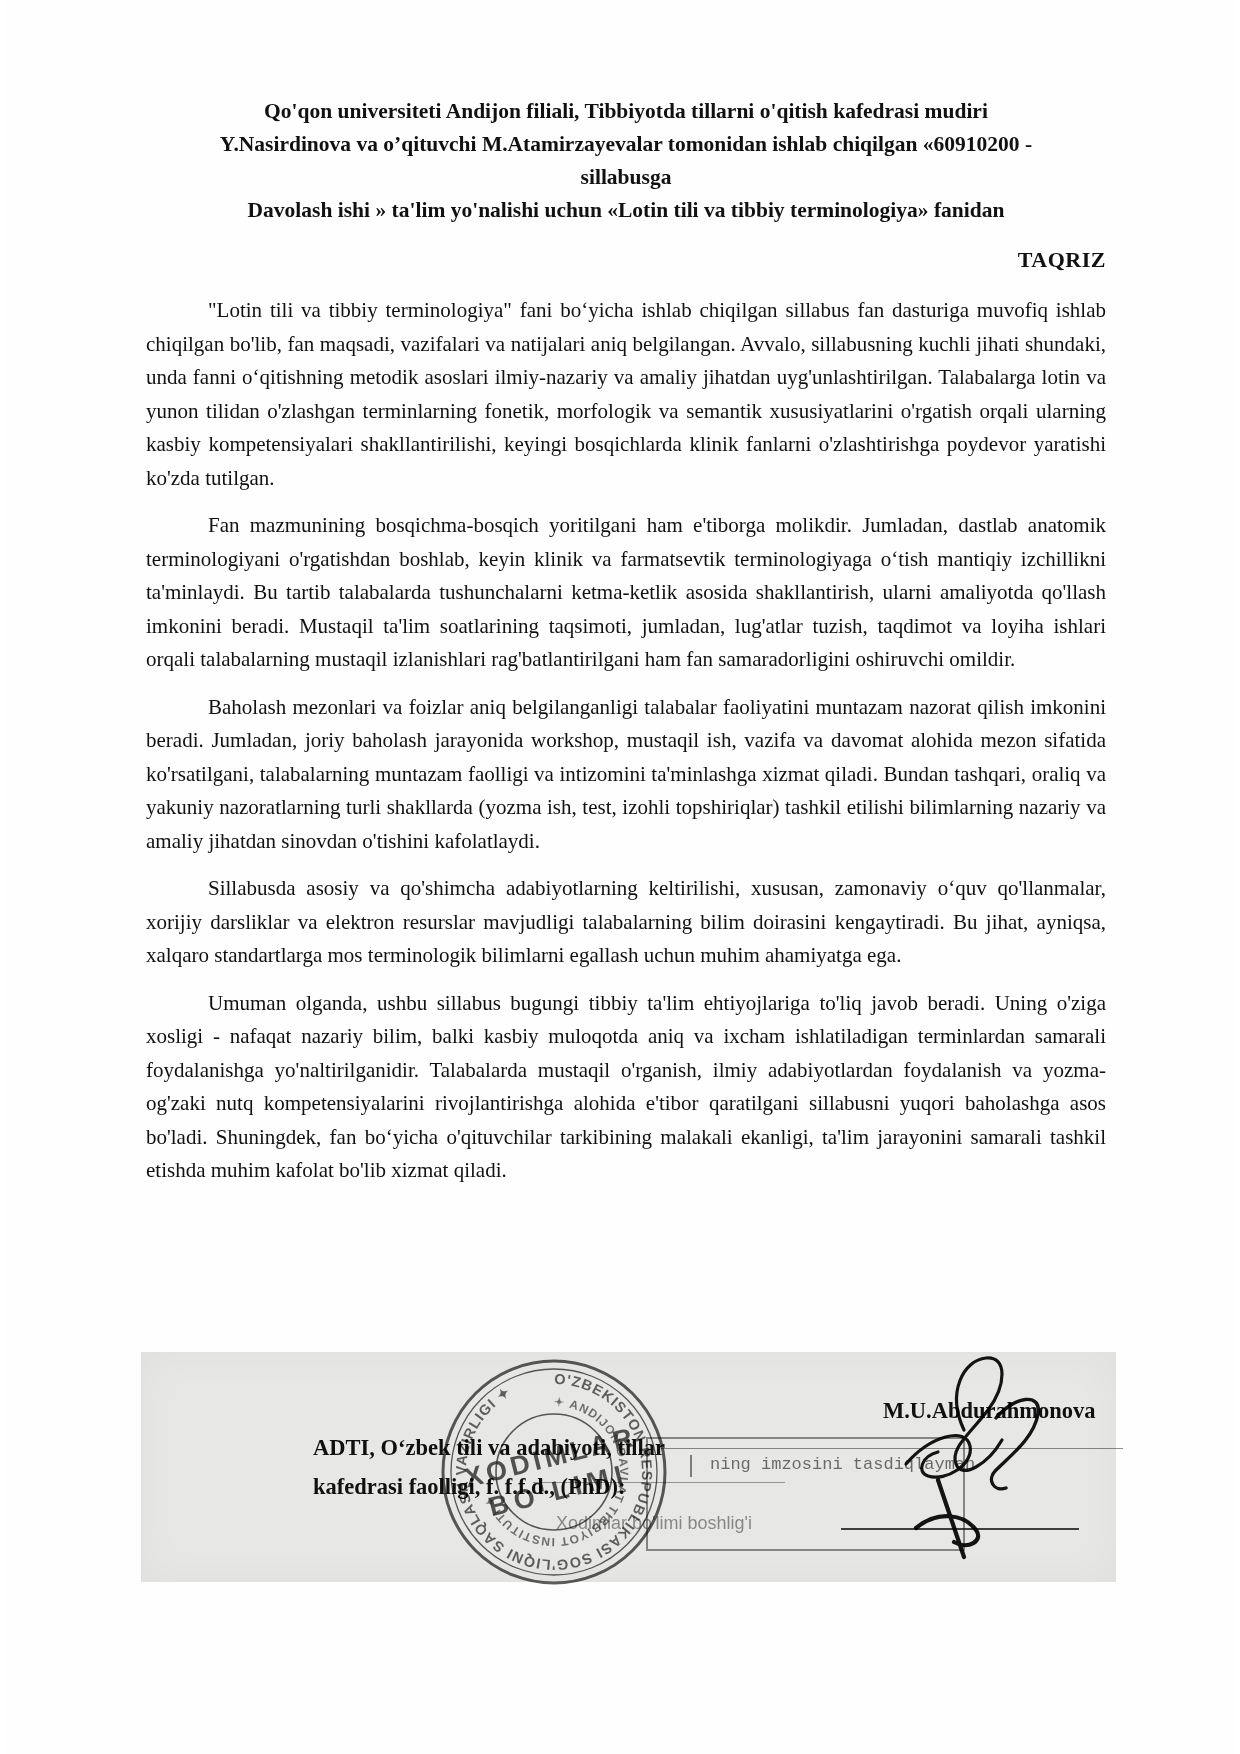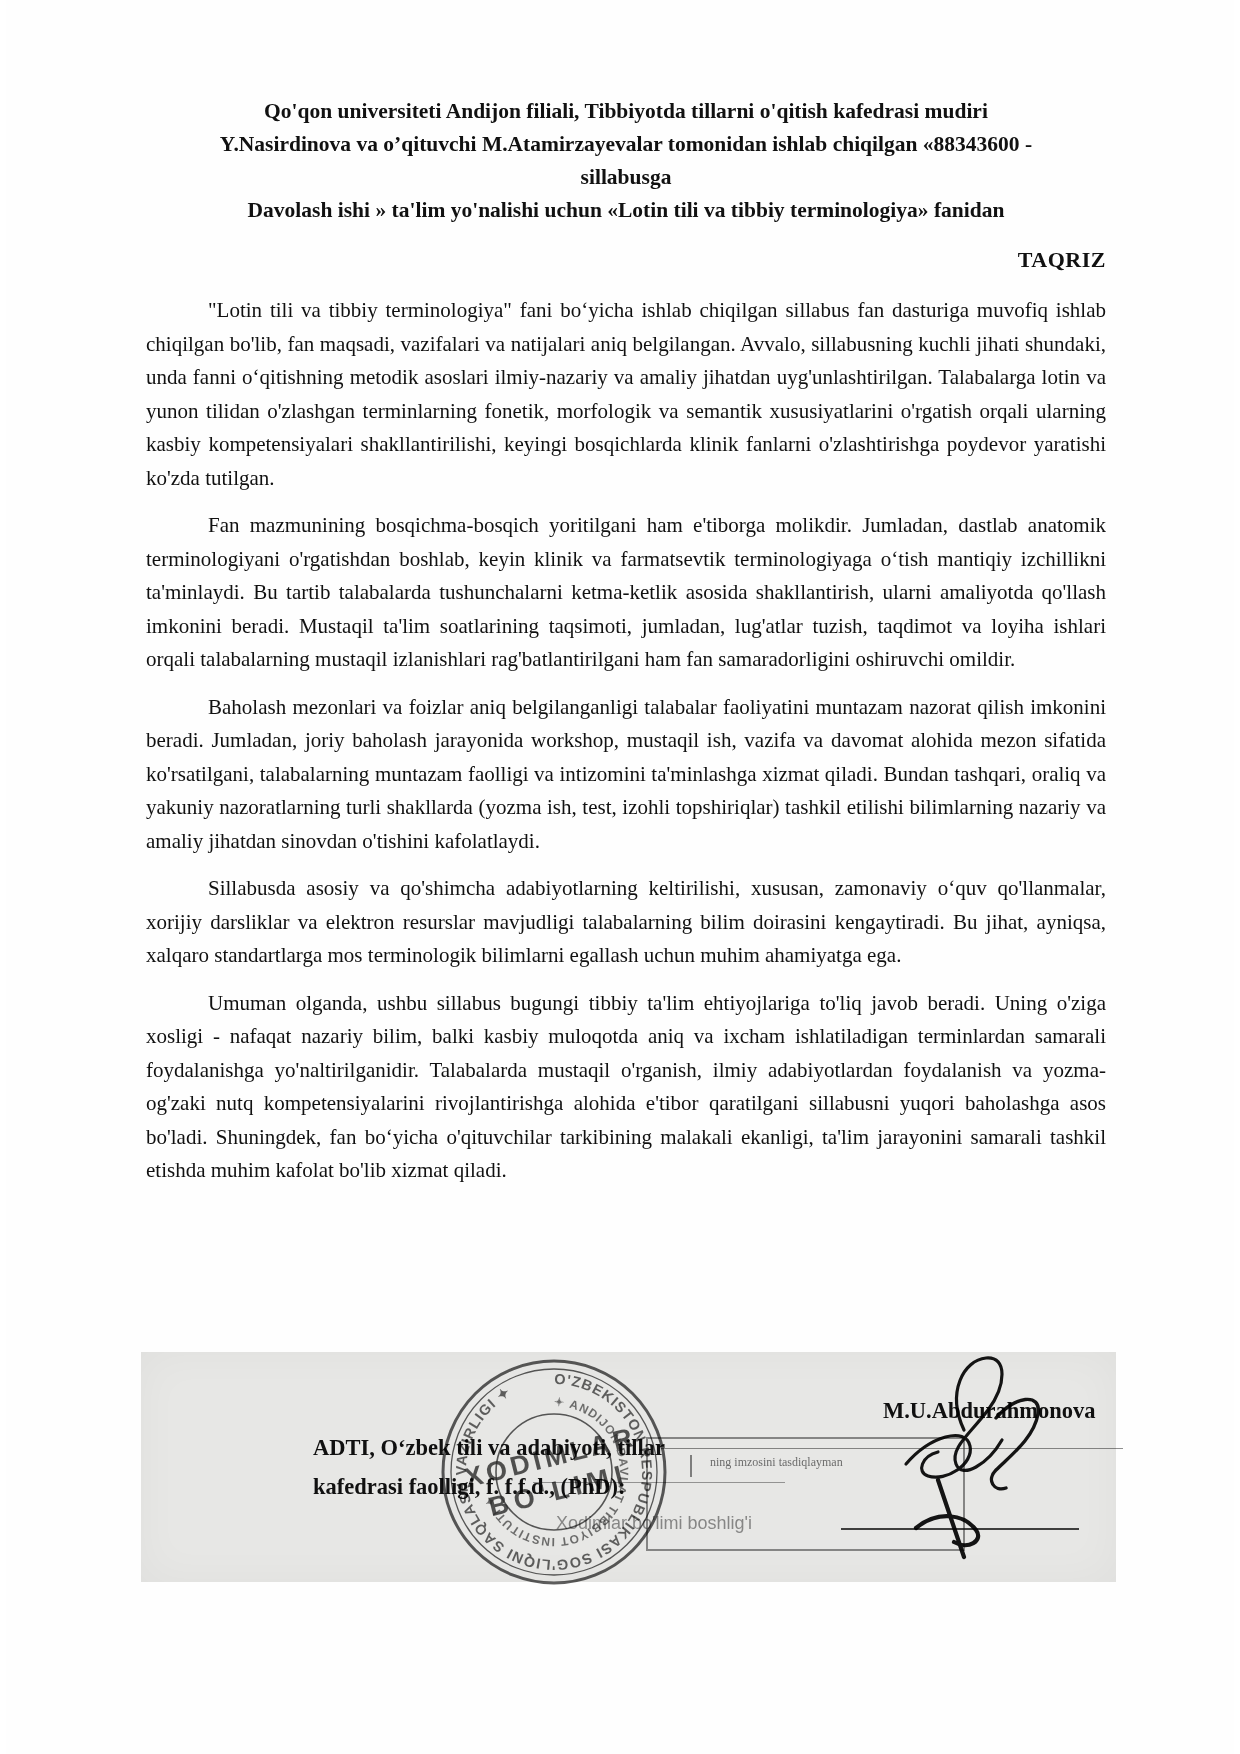--- a/index.html
+++ b/index.html
@@ -37,21 +37,21 @@
   .box-stamp {
     position:absolute; left:505px; top:85px; width:315px; height:110px;
     border:2px solid rgba(35,35,35,.5);
   }
   .box-stamp .tick {
     position:absolute; left:42px; top:16px; width:0; height:22px;
     border-left:2px solid rgba(40,40,40,.55);
   }
   .box-l1 {
     position:absolute; left:62px; top:16px;
-    font-family:Liberation Serif, serif; font-size:12px;
+    font-family:Liberation Mono, monospace; font-size:17px;
     color:rgba(45,45,45,.68); filter:blur(.4px); white-space:nowrap;
   }
   .box-l2 {
     position:absolute; left:-92px; top:74px;
     font-family:"Liberation Sans", sans-serif; font-size:18px;
     color:rgba(55,55,55,.55); filter:blur(.5px); white-space:nowrap;
   }
   .round-stamp {
     position:absolute; left:295px; top:2px; width:236px; height:236px;
     mix-blend-mode:multiply; opacity:.88;
@@ -61,21 +61,21 @@
     mix-blend-mode:multiply;
   }
 </style>
 </head>
 <body>
 
 <div class="page">
   <div class="content">
     <div class="doc-header">
       <div>Qo'qon universiteti Andijon filiali, Tibbiyotda tillarni o'qitish kafedrasi mudiri</div>
-      <div>Y.Nasirdinova va o’qituvchi M.Atamirzayevalar tomonidan ishlab chiqilgan «88343600 -</div>
+      <div>Y.Nasirdinova va o’qituvchi M.Atamirzayevalar tomonidan ishlab chiqilgan «60910200 -</div>
       <div>sillabusga</div>
       <div>Davolash ishi » ta'lim yo'nalishi uchun «Lotin tili va tibbiy terminologiya» fanidan</div>
     </div>
 
     <div class="doc-title">TAQRIZ</div>
 
     <p class="body-par">"Lotin tili va tibbiy terminologiya" fani boʻyicha ishlab chiqilgan sillabus fan dasturiga muvofiq ishlab chiqilgan bo'lib, fan maqsadi, vazifalari va natijalari aniq belgilangan. Avvalo, sillabusning kuchli jihati shundaki, unda fanni oʻqitishning metodik asoslari ilmiy-nazariy va amaliy jihatdan uyg'unlashtirilgan. Talabalarga lotin va yunon tilidan o'zlashgan terminlarning fonetik, morfologik va semantik xususiyatlarini o'rgatish orqali ularning kasbiy kompetensiyalari shakllantirilishi, keyingi bosqichlarda klinik fanlarni o'zlashtirishga poydevor yaratishi ko'zda tutilgan.</p>
     <p class="body-par">Fan mazmunining bosqichma-bosqich yoritilgani ham e'tiborga molikdir. Jumladan, dastlab anatomik terminologiyani o'rgatishdan boshlab, keyin klinik va farmatsevtik terminologiyaga oʻtish mantiqiy izchillikni ta'minlaydi. Bu tartib talabalarda tushunchalarni ketma-ketlik asosida shakllantirish, ularni amaliyotda qo'llash imkonini beradi. Mustaqil ta'lim soatlarining taqsimoti, jumladan, lug'atlar tuzish, taqdimot va loyiha ishlari orqali talabalarning mustaqil izlanishlari rag'batlantirilgani ham fan samaradorligini oshiruvchi omildir.</p>
     <p class="body-par">Baholash mezonlari va foizlar aniq belgilanganligi talabalar faoliyatini muntazam nazorat qilish imkonini beradi. Jumladan, joriy baholash jarayonida workshop, mustaqil ish, vazifa va davomat alohida mezon sifatida ko'rsatilgani, talabalarning muntazam faolligi va intizomini ta'minlashga xizmat qiladi. Bundan tashqari, oraliq va yakuniy nazoratlarning turli shakllarda (yozma ish, test, izohli topshiriqlar) tashkil etilishi bilimlarning nazariy va amaliy jihatdan sinovdan o'tishini kafolatlaydi.</p>
     <p class="body-par">Sillabusda asosiy va qo'shimcha adabiyotlarning keltirilishi, xususan, zamonaviy oʻquv qo'llanmalar, xorijiy darsliklar va elektron resurslar mavjudligi talabalarning bilim doirasini kengaytiradi. Bu jihat, ayniqsa, xalqaro standartlarga mos terminologik bilimlarni egallash uchun muhim ahamiyatga ega.</p>

